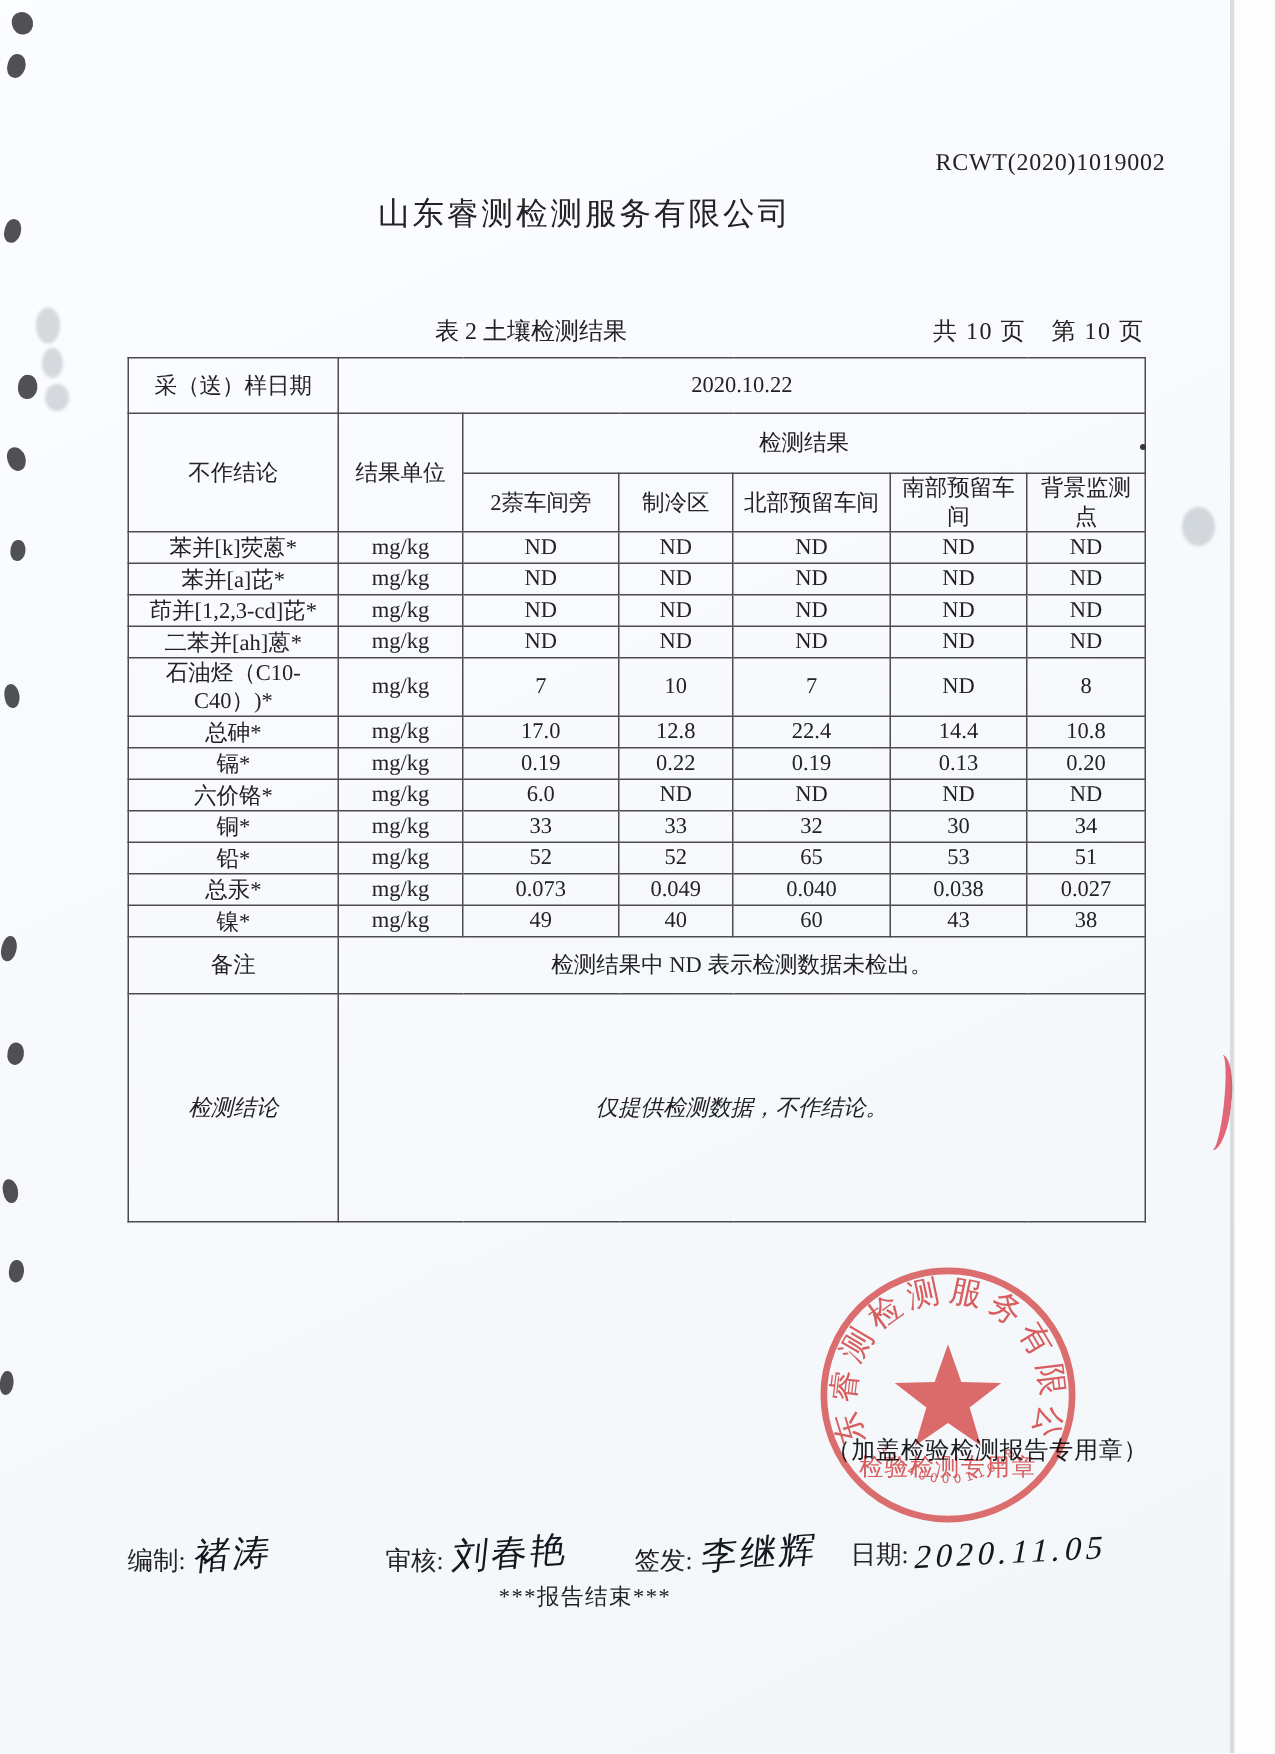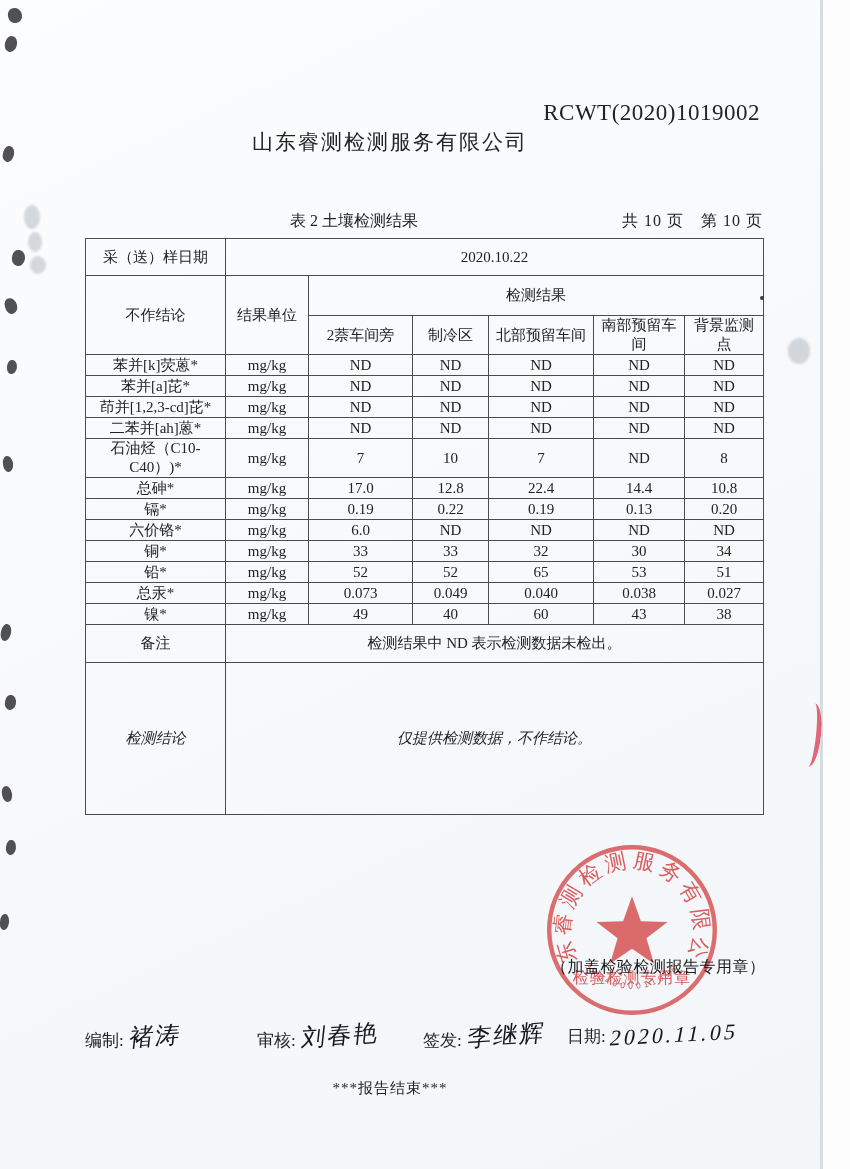--- a/index.html
+++ b/index.html
@@ -15,22 +15,22 @@
   }
   .page-edge{
     position:absolute;top:0;left:820px;width:3px;height:1169px;
     background:#d7dce1;
   }
   .right-margin{
     position:absolute;top:0;left:823px;width:27px;height:1169px;
     background:#fdfdfe;
   }
   .report-no{
-    position:absolute;top:100px;right:90px;
-    font-size:23px;letter-spacing:.5px;color:#232325;
+    position:absolute;top:100px;right:73px;
+    font-size:16px;letter-spacing:.5px;color:#232325;
   }
   .company{
     position:absolute;top:128px;left:0;width:780px;text-align:center;
     font-size:21px;letter-spacing:2px;color:#232325;
   }
   .title{
     position:absolute;top:164px;left:0;width:780px;text-align:center;
     font-size:30px;font-weight:bold;letter-spacing:14px;color:#1c1c1e;
   }
   .caption-row{
@@ -69,21 +69,21 @@
   }
   .footer-line{
     position:absolute;top:1022px;left:85px;width:690px;
     font-size:17px;color:#232325;
   }
   .footer-item{position:absolute;top:0;white-space:nowrap;}
   .fi-prepared{left:0;} .fi-reviewed{left:172px;}
   .fi-issued{left:338px;} .fi-date{left:482px;}
   .end-text{
     position:absolute;top:1055px;left:0;width:780px;text-align:center;
-    font-size:15px;color:#232325;letter-spacing:1px;margin-top:24px;
+    font-size:15px;color:#232325;letter-spacing:1px;
   }
   .stamp-wrap{
     position:absolute;left:543px;top:841px;width:178px;height:178px;
     z-index:3;mix-blend-mode:multiply;opacity:.88;
   }
   .stamp-caption{
     position:absolute;left:551px;top:957px;z-index:2;
     font-size:16px;color:#1c1c1e;letter-spacing:.5px;white-space:nowrap;
   }
   .artifact{position:absolute;z-index:5;}

